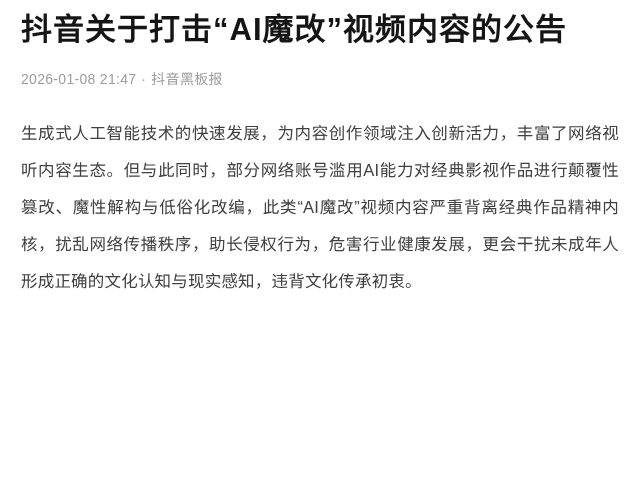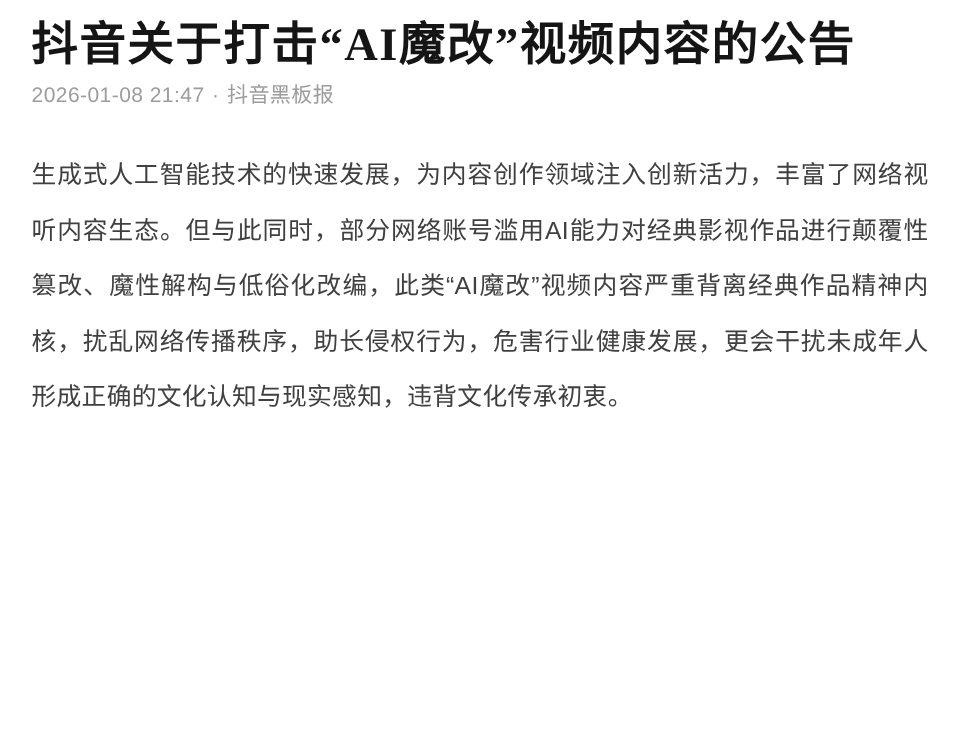--- a/index.html
+++ b/index.html
@@ -25,24 +25,23 @@
     padding: 0;
     font-size: 31px;
     line-height: 47px;
     font-weight: 800;
     color: #151515;
     letter-spacing: 1px;
   }
   .title-line {
     display: block;
     white-space: nowrap;
-    font-family: Liberation Serif, serif;
   }
   .meta {
-    margin-top: 0;
+    margin-top: 16px;
     font-size: 14px;
     line-height: 20px;
     color: #9c9c9c;
     letter-spacing: 0.3px;
   }
   .meta .sep {
     margin: 0 5px;
   }
   p.body-para {
     margin: 17px 0 0 0;

